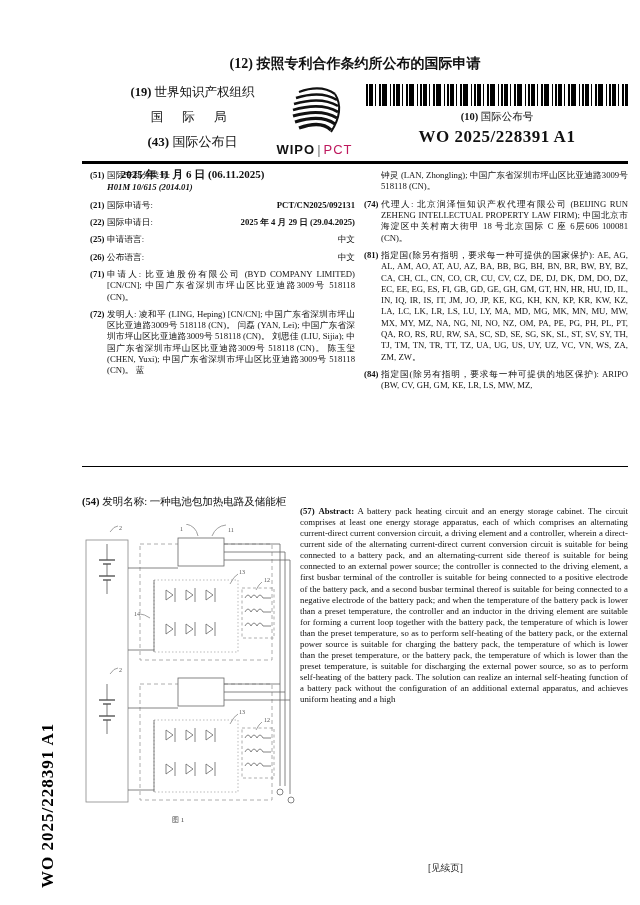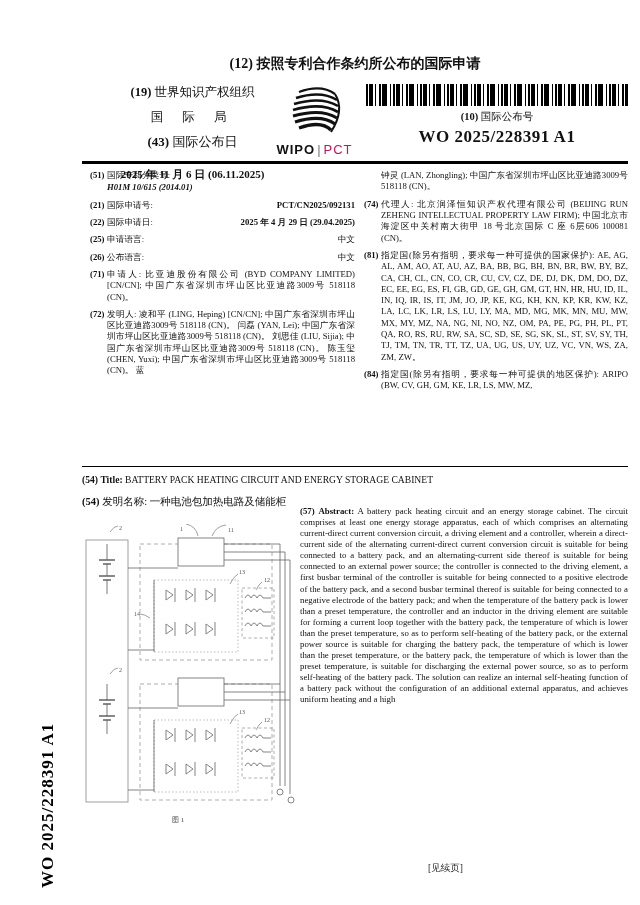--- a/index.html
+++ b/index.html
@@ -182,25 +182,20 @@
     </div>
 
     <div class="field">
       <span class="fnum">(84)</span>
       <span>指定国(除另有指明，要求每一种可提供的地区保护): ARIPO (BW, CV, GH, GM, KE, LR, LS, MW, MZ,</span>
     </div>
   </div>
 
   <div class="rule-thin" style="top:466px"></div>
 
-  <div id="title-en">
-    <span class="fnum-inline">(54)</span>
-    <span class="fnum-inline">Title:</span>
-    <span>BATTERY PACK HEATING CIRCUIT AND ENERGY STORAGE CABINET</span>
-  </div>
   <div id="title-zh">
     <span class="fnum-inline">(54)</span>
     <span>发明名称:</span>
     <span>一种电池包加热电路及储能柜</span>
   </div>
 
   <div id="abstract">
     <span class="fnum-inline">(57)</span>
     <span class="fnum-inline">Abstract:</span>
     <span>A battery pack heating circuit and an energy storage cabinet. The circuit comprises at least one energy storage apparatus, each of which comprises an alternating current-direct current conversion circuit, a driving element and a controller, wherein a direct-current side of the alternating current-direct current conversion circuit is suitable for being connected to a battery pack, and an alternating-current side thereof is suitable for being connected to an external power source; the controller is connected to the driving element, a first busbar terminal of the controller is suitable for being connected to a positive electrode of the battery pack, and a second busbar terminal thereof is suitable for being connected to a negative electrode of the battery pack; and when the temperature of the battery pack is lower than a preset temperature, the controller and an inductor in the driving element are suitable for forming a current loop together with the battery pack, the temperature of which is lower than the preset temperature, so as to perform self-heating of the battery pack, or the external power source is suitable for charging the battery pack, the temperature of which is lower than the preset temperature, or the battery pack, the temperature of which is lower than the preset temperature, is suitable for discharging the external power source, so as to perform self-heating of the battery pack. The solution can realize an internal self-heating function of a battery pack without the configuration of an additional external apparatus, and achieves uniform heating and a high</span>

